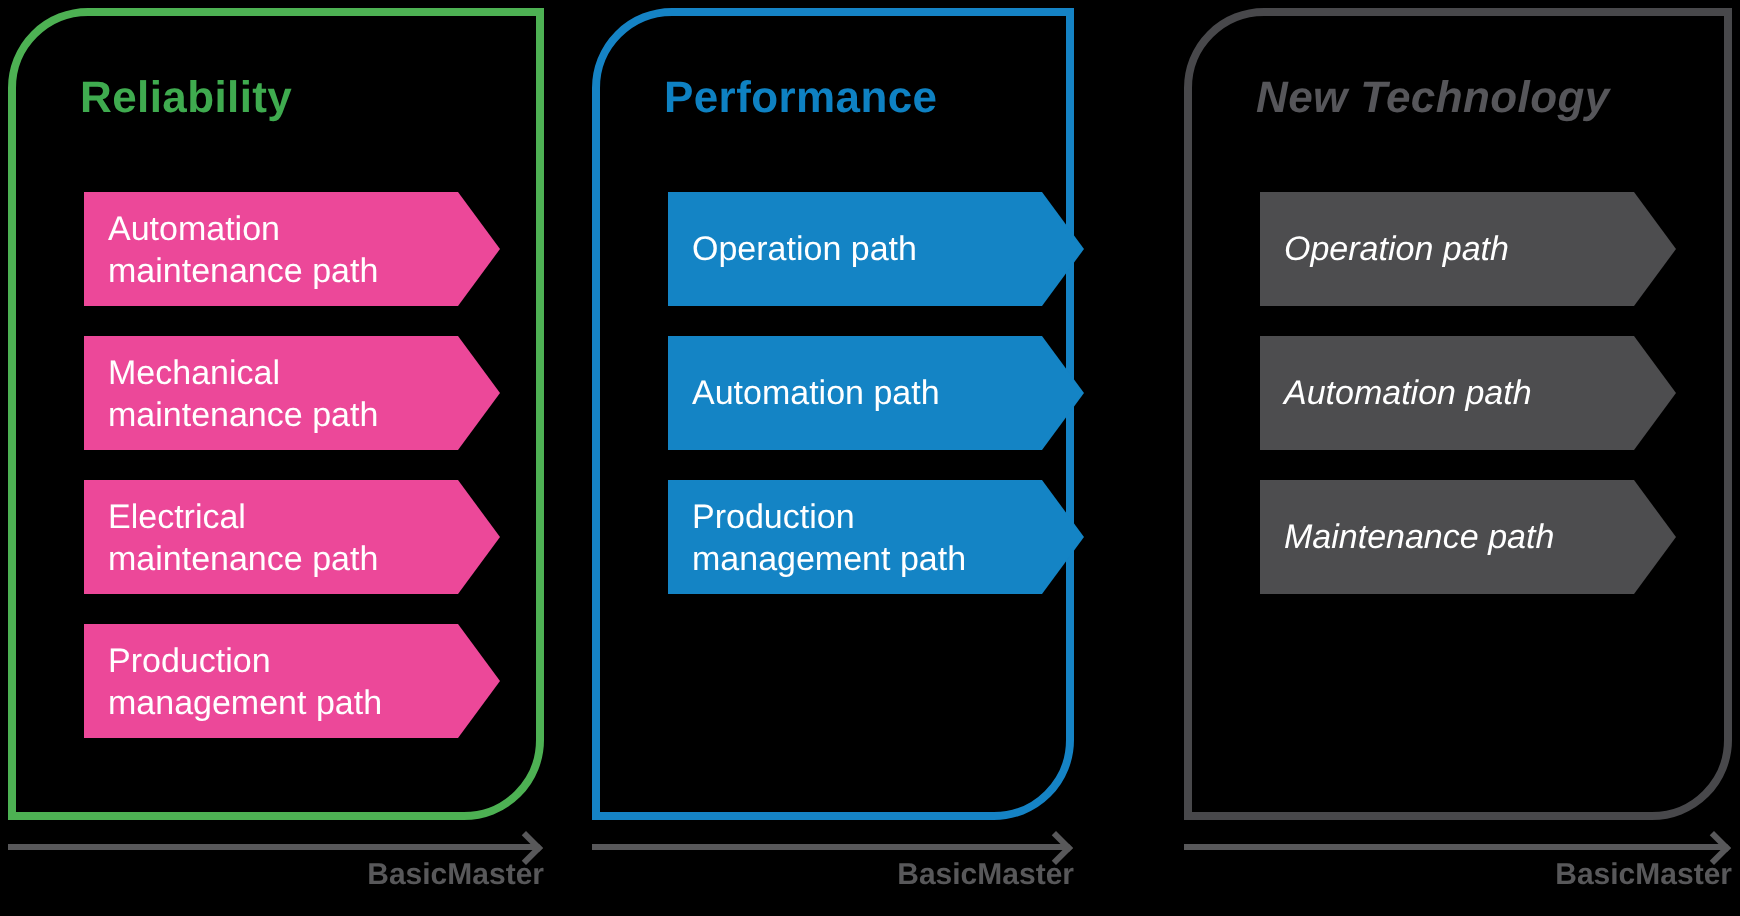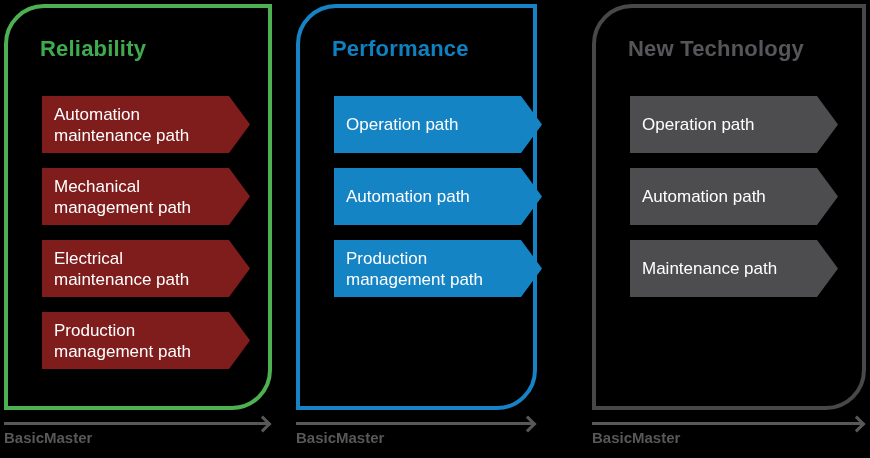--- a/index.html
+++ b/index.html
@@ -15,77 +15,77 @@
   .col2 { left:296px; width:241px; }
   .col3 { left:592px; width:274px; }
 
   .panel {
     position:absolute; top:4px; left:0; right:0; height:406px;
     border:4px solid; border-radius:40px 0 40px 0;
     background:transparent;
   }
   .col1 .panel { border-color:#4DB153; }
   .col2 .panel { border-color:#1583C5; }
-  .col3 .panel { border-color:#48484B; }
+  .col3 .panel { border-color:#48484B;font-style:italic; }
 
   .title {
     position:absolute; top:28px; left:32px;
     font-size:22px; font-weight:bold; letter-spacing:0.2px;
     white-space:nowrap;
     text-align:right;
   }
   .col1 .title { color:#3FAB4F; }
   .col2 .title { color:#0E81C2; }
   .col3 .title { color:#56565A; }
 
   .paths { position:absolute; top:88px; left:34px; }
   .path-btn {
     width:208px; height:57px; margin-bottom:15px;
     display:flex; align-items:center;
     clip-path:polygon(0 0, calc(100% - 21px) 0, 100% 50%, calc(100% - 21px) 100%, 0 100%);
   }
-  .col1 .path-btn { background:#7f1d1d; }
+  .col1 .path-btn { background:#ec4899; }
   .col2 .path-btn { background:#1484C5; }
   .col3 .path-btn { background:#4D4D4F; }
   .path-btn span {
     display:block; padding-left:12px; padding-right:24px;
     color:#FFFFFF; font-size:17px; line-height:21px;
     white-space:pre-line;
   }
 
   .axis { position:absolute; top:422px; left:0; right:0; }
   .axis-line {
     position:relative; height:3px; background:#58585A; margin-right:4px;
   }
   .axis-line::after {
     content:""; position:absolute; right:0px; top:50%;
     width:9px; height:9px;
     border-top:3px solid #58585A; border-right:3px solid #58585A;
     transform:translate(1px,-50%) rotate(45deg);
   }
   .axis-labels {
-    display:flex; justify-content:flex-start;
+    display:flex; justify-content:flex-end;
     margin-top:4px;
     color:#58585A; font-size:15px; font-weight:bold;
   }
 </style>
 </head>
 <body>
 
 <div class="column col1">
   <div class="panel">
     <div class="title">Reliability</div>
     <div class="paths">
       <div class="path-btn">
         <span>Automation
 maintenance path</span>
       </div>
       <div class="path-btn">
         <span>Mechanical
-management path</span>
+maintenance path</span>
       </div>
       <div class="path-btn">
         <span>Electrical
 maintenance path</span>
       </div>
       <div class="path-btn">
         <span>Production
 management path</span>
       </div>
     </div>

